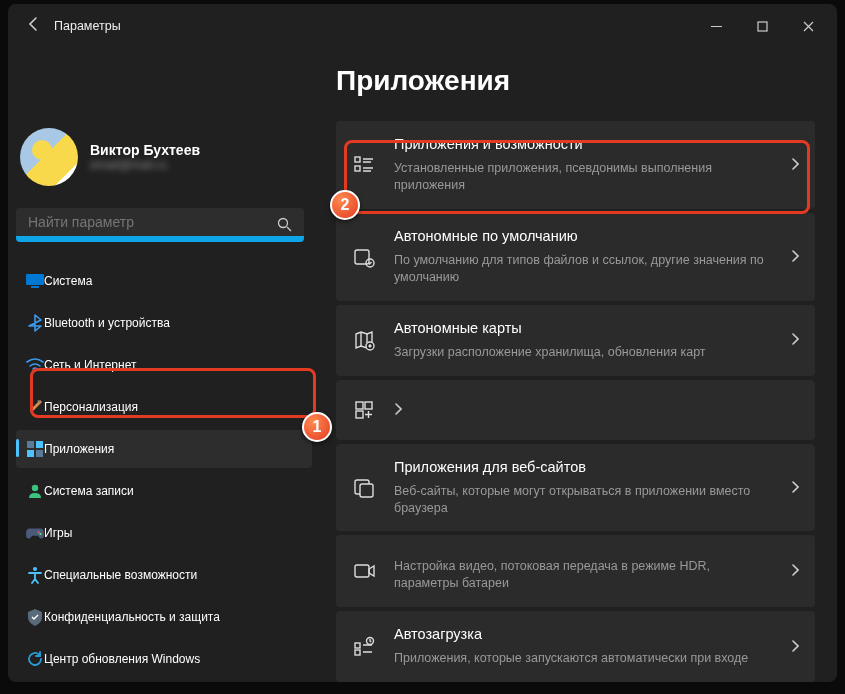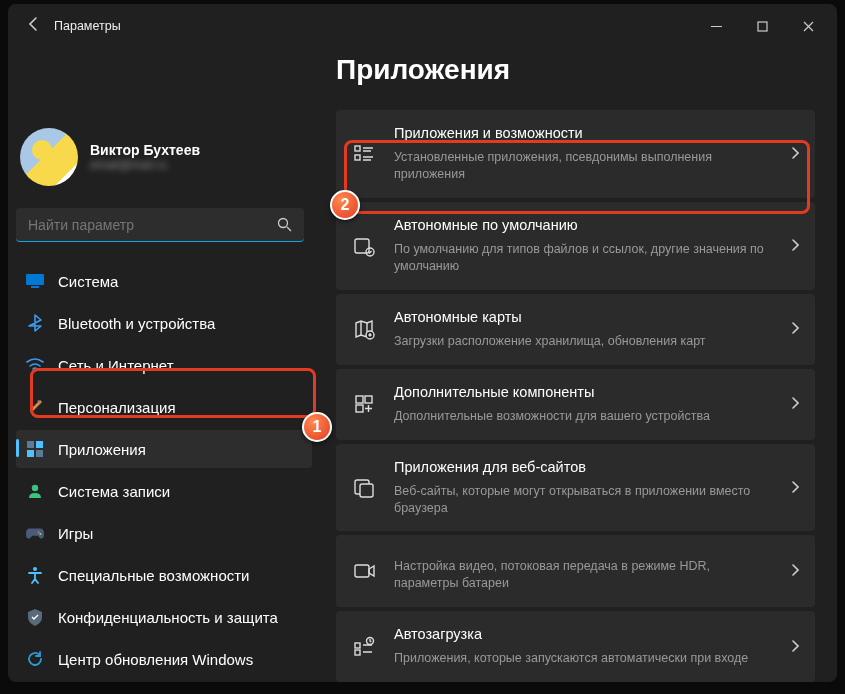--- a/index.html
+++ b/index.html
@@ -32,30 +32,30 @@
 
 .sidebar { width: 300px; flex-shrink:0; padding-right:4px; }
 .profile { display:flex; align-items:center; gap:12px; margin: 10px 0 22px 4px; }
 .avatar { width:58px; height:58px; border-radius:50%; background:linear-gradient(135deg,#a9c8e6 45%,#f9d94c 45% 80%,#fff 80%); position:relative; overflow:hidden; }
 .avatar::after{content:"";position:absolute;left:12px;top:12px;width:20px;height:20px;border-radius:50%;background:#f9d94c;}
 .profile-name { font-size:14px; font-weight:600; }
 .profile-email { font-size:12px; color:#888; filter: blur(3px); user-select:none; }
 
 .search { position:relative; margin: 0 8px 20px 0; }
 .search input {
-  width:100%; height:34px; background:#2d2d2d; border:none; border-bottom:1px solid #0ea5e9;
+  width:100%; height:34px; background:#2d2d2d; border:none; border-bottom:6px solid #0ea5e9;
   color:#ccc; padding:0 36px 0 12px; font-size:14px; border-radius:4px; outline:none;
 }
 .search-icon { position:absolute; right:12px; top:9px; color:#ccc; font-size:14px; }
 
 .nav { list-style:none; }
 .nav-item {
-  display:flex; align-items:center; gap:14px;
+  display:flex; align-items:center; 
   height:38px; padding:0 10px; margin-bottom:4px;
-  border-radius:4px; cursor:pointer; font-size:15px;
+  border-radius:4px; cursor:pointer; font-size:12px;
   position:relative;
 }
 .nav-item.selected { background:#2d2d2d; }
 .nav-item.selected::before { content:""; position:absolute; left:0; top:9px; width:3px; height:18px; background:#4cc2ff; border-radius:2px; }
 .nav-ico { width:18px; height:18px; display:flex; align-items:center; justify-content:center; flex-shrink:0; }
 
 
 .main { flex:1; padding: 8px 0 0 20px; overflow-y:auto; }
 .page-title { font-size:28px; font-weight:600; margin-bottom:24px; }
 .cards { display:flex; flex-direction:column; gap:4px; padding-right:6px; }
@@ -293,24 +293,20 @@
           </div>
           <div class="card">
             <span class="card-ico">
               <svg width="20" height="20" viewBox="0 0 20 20" stroke="#ddd" stroke-width="1.4" fill="none">
                 <rect x="2" y="2" width="7" height="7"></rect>
                 <rect x="11" y="2" width="7" height="7"></rect>
                 <rect x="2" y="11" width="7" height="7"></rect>
                 <path d="M14.5 11v7M11 14.5h7"></path>
               </svg>
             </span>
-    <div class="card-text">
-      <div class="card-title">Дополнительные компоненты</div>
-      <div class="card-sub">Дополнительные возможности для вашего устройства</div>
-    </div>
     <span class="chev">
       <svg width="8" height="12" viewBox="0 0 8 12">
                 <path d="M2 1l5 5-5 5" stroke="#ccc" stroke-width="1.6" fill="none" stroke-linecap="round"></path>
               </svg>
     </span>
           </div>
           <div class="card">
             <span class="card-ico">
               <svg width="22" height="22" viewBox="0 0 22 22" stroke="#ddd" stroke-width="1.4" fill="none">
                 <rect x="2" y="3" width="14" height="14" rx="2"></rect>

